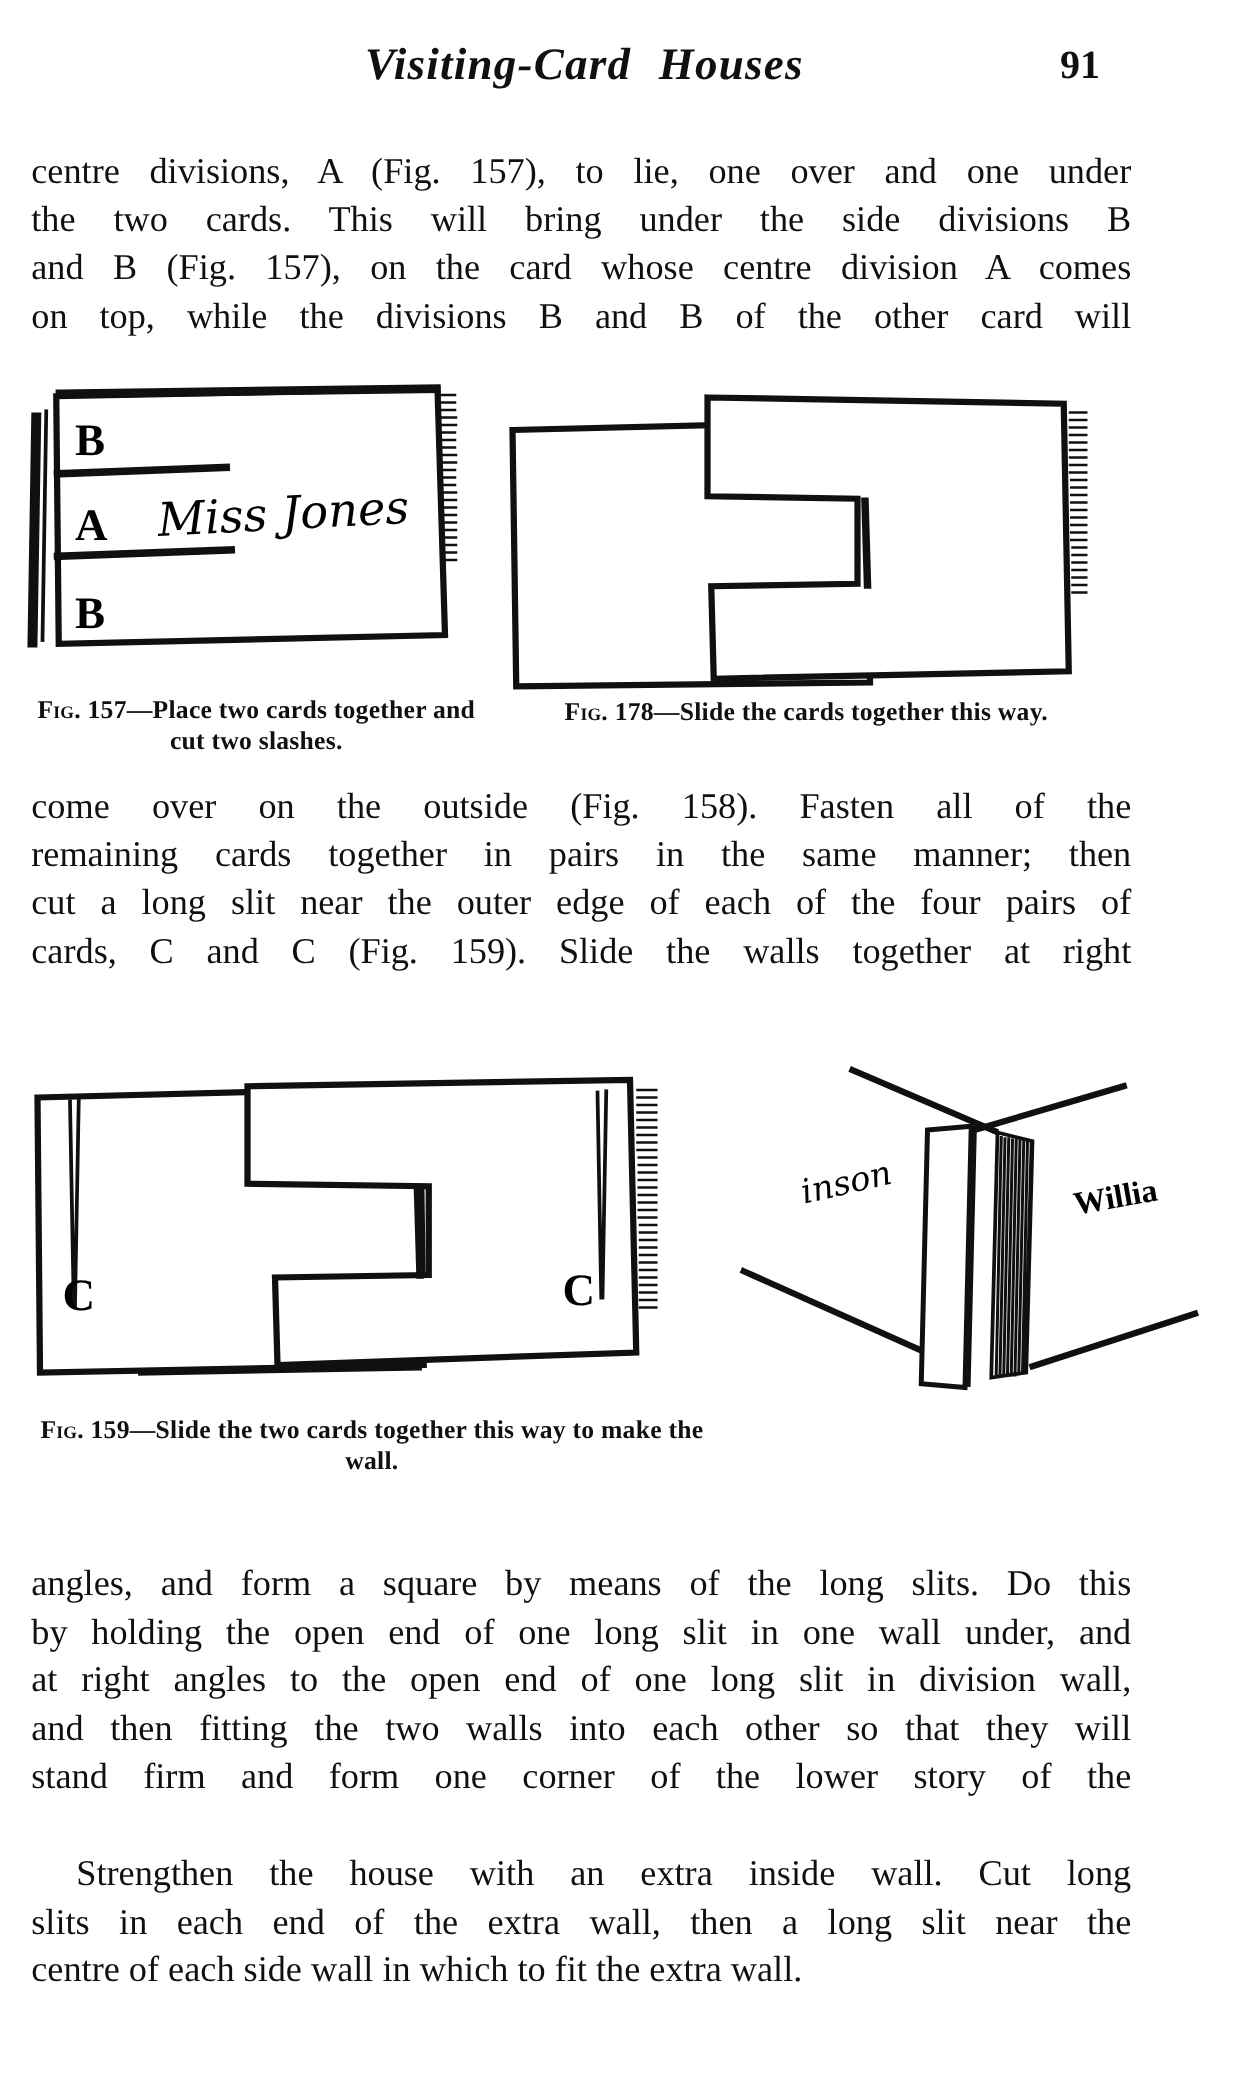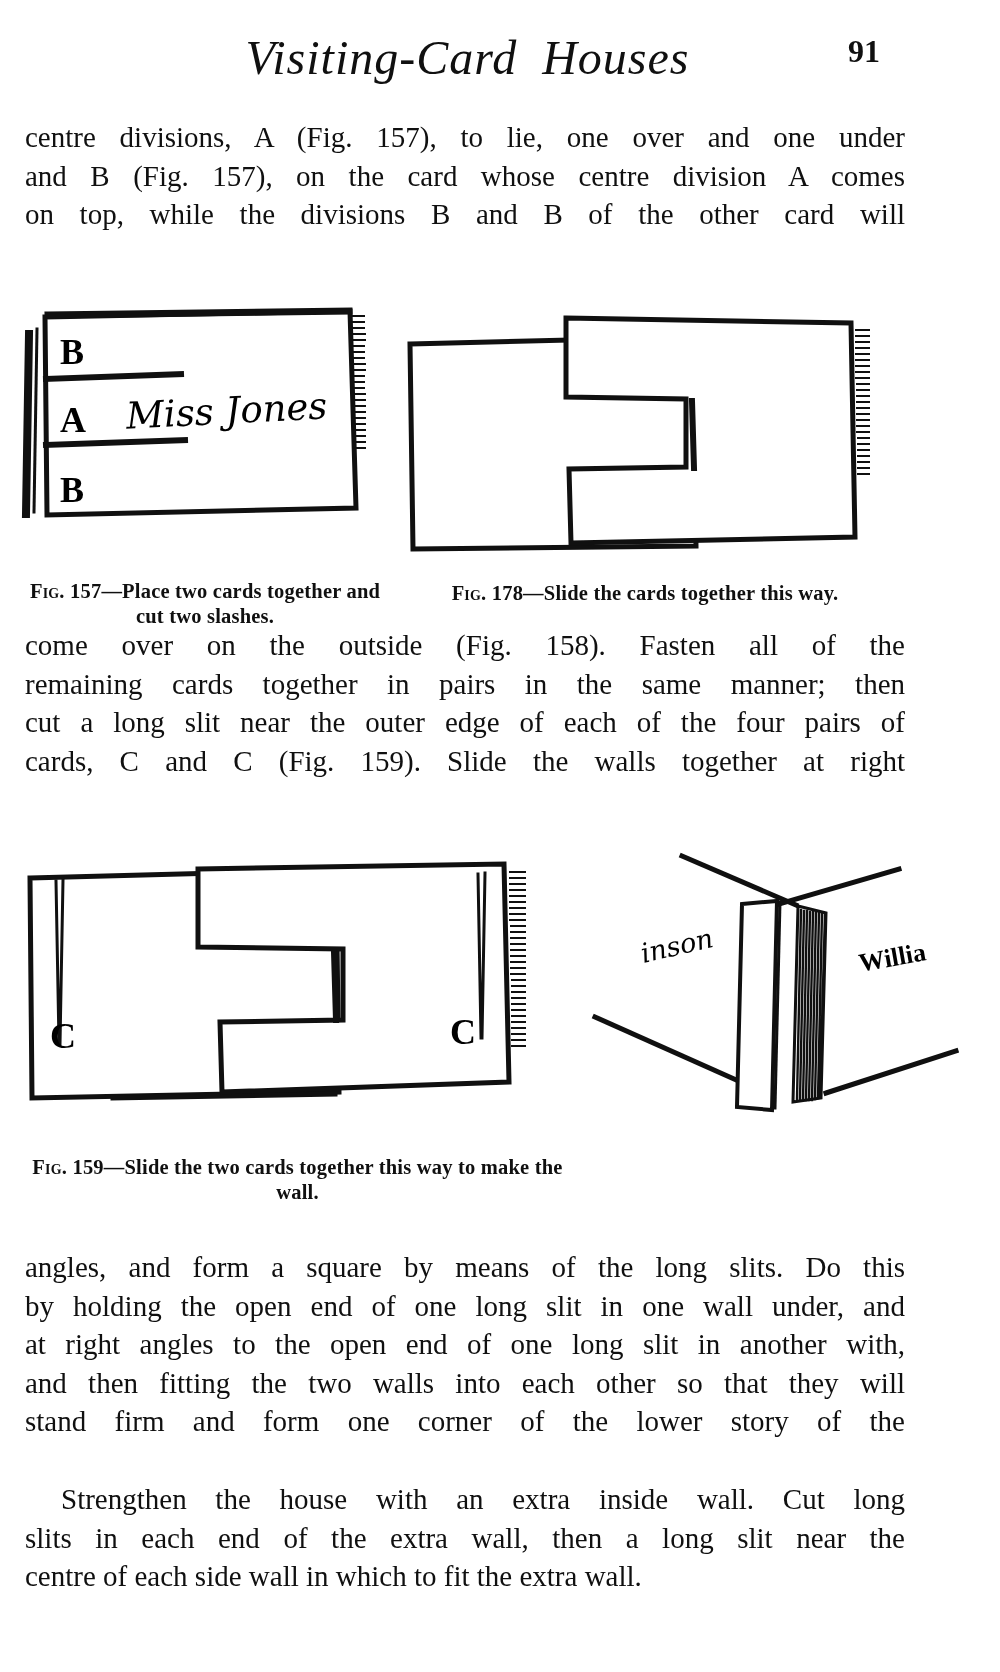--- a/index.html
+++ b/index.html
@@ -11,53 +11,54 @@
     background:#ffffff;
     color:#101010;
     font-family:"Liberation Serif", serif;
     overflow:hidden;
   }
   .abs{position:absolute;}
   
   .title{
     left:0;top:30px;width:935px;
     text-align:center;
-    font-style:italic;font-weight:400;
-    font-size:48px;letter-spacing:1px;word-spacing:12px;
+    font-style:italic;font-weight:700;
+    font-size:36px;letter-spacing:1px;word-spacing:12px;
   }
   .pageno{
     left:848px;top:33px;
     font-weight:700;font-size:32px;
   }
   
   .para{left:25px;width:880px;font-size:29px;line-height:38.6px;}
   .jline{text-align:justify;text-align-last:justify;}
   .jline-end{text-align:left;text-align-last:left;}
   .indent{text-indent:36px;}
   
   .caption{
     font-size:20.5px;line-height:25px;font-weight:700;
-    text-align:center;letter-spacing:.2px;margin-top:23px;
+    text-align:center;letter-spacing:.2px;
   }
   .cap-label{font-variant:small-caps;}
   svg{display:block;}
   svg text{font-family:"Liberation Serif", serif;}
   .figlabel{font-weight:700;font-size:36px;}
   .script{font-style:italic;font-family:"DejaVu Serif", serif;}
 </style>
 </head>
 <body>
 
 <div id="page">
 
   <div class="abs title">Visiting-Card Houses</div>
   <div class="abs pageno">91</div>
 
   <div class="abs para" style="top:118px;font-family:Liberation Serif, serif;">
     <div class="jline">centre divisions, A (Fig. 157), to lie, one over and one under</div>
+    <div class="jline">the two cards.  This will bring under the side divisions B</div>
     <div class="jline">and B (Fig. 157), on the card whose centre division A comes</div>
     <div class="jline">on top, while the divisions B and B of the other card will</div>
   </div>
 
   <svg class="abs" style="left:18px;top:302px;" width="348" height="242" viewBox="0 0 348 242">
     <g fill="none" stroke="#101010" stroke-linecap="square">
 
       <path d="M11,32 L8,212" stroke-width="8"></path>
       <path d="M19,27 L16,210" stroke-width="3"></path>
 
@@ -142,21 +143,21 @@
     <text x="276" y="116" font-size="26" font-weight="700" transform="rotate(-10 310 110)">Willia</text>
   </svg>
 
   <div class="abs caption" style="left:25px;top:1132px;width:545px;">
     <span class="cap-label">Fig. 159</span><span>—Slide the two cards together this way to make the wall.</span>
   </div>
 
   <div class="abs para" style="top:1248px;">
     <div class="jline">angles, and form a square by means of the long slits.  Do this</div>
     <div class="jline">by holding the open end of one long slit in one wall under, and</div>
-    <div class="jline">at right angles to the open end of one long slit in another with,</div>
+    <div class="jline">at right angles to the open end of one long slit in division wall,</div>
     <div class="jline">and then fitting the two walls into each other so that they will</div>
     <div class="jline">stand firm and form one corner of the lower story of the</div>
   </div>
 
   <div class="abs para" style="top:1480px;">
     <div class="jline indent">Strengthen the house with an extra inside wall.  Cut long</div>
     <div class="jline">slits in each end of the extra wall, then a long slit near the</div>
     <div class="jline jline-end">centre of each side wall in which to fit the extra wall.</div>
   </div>
 

